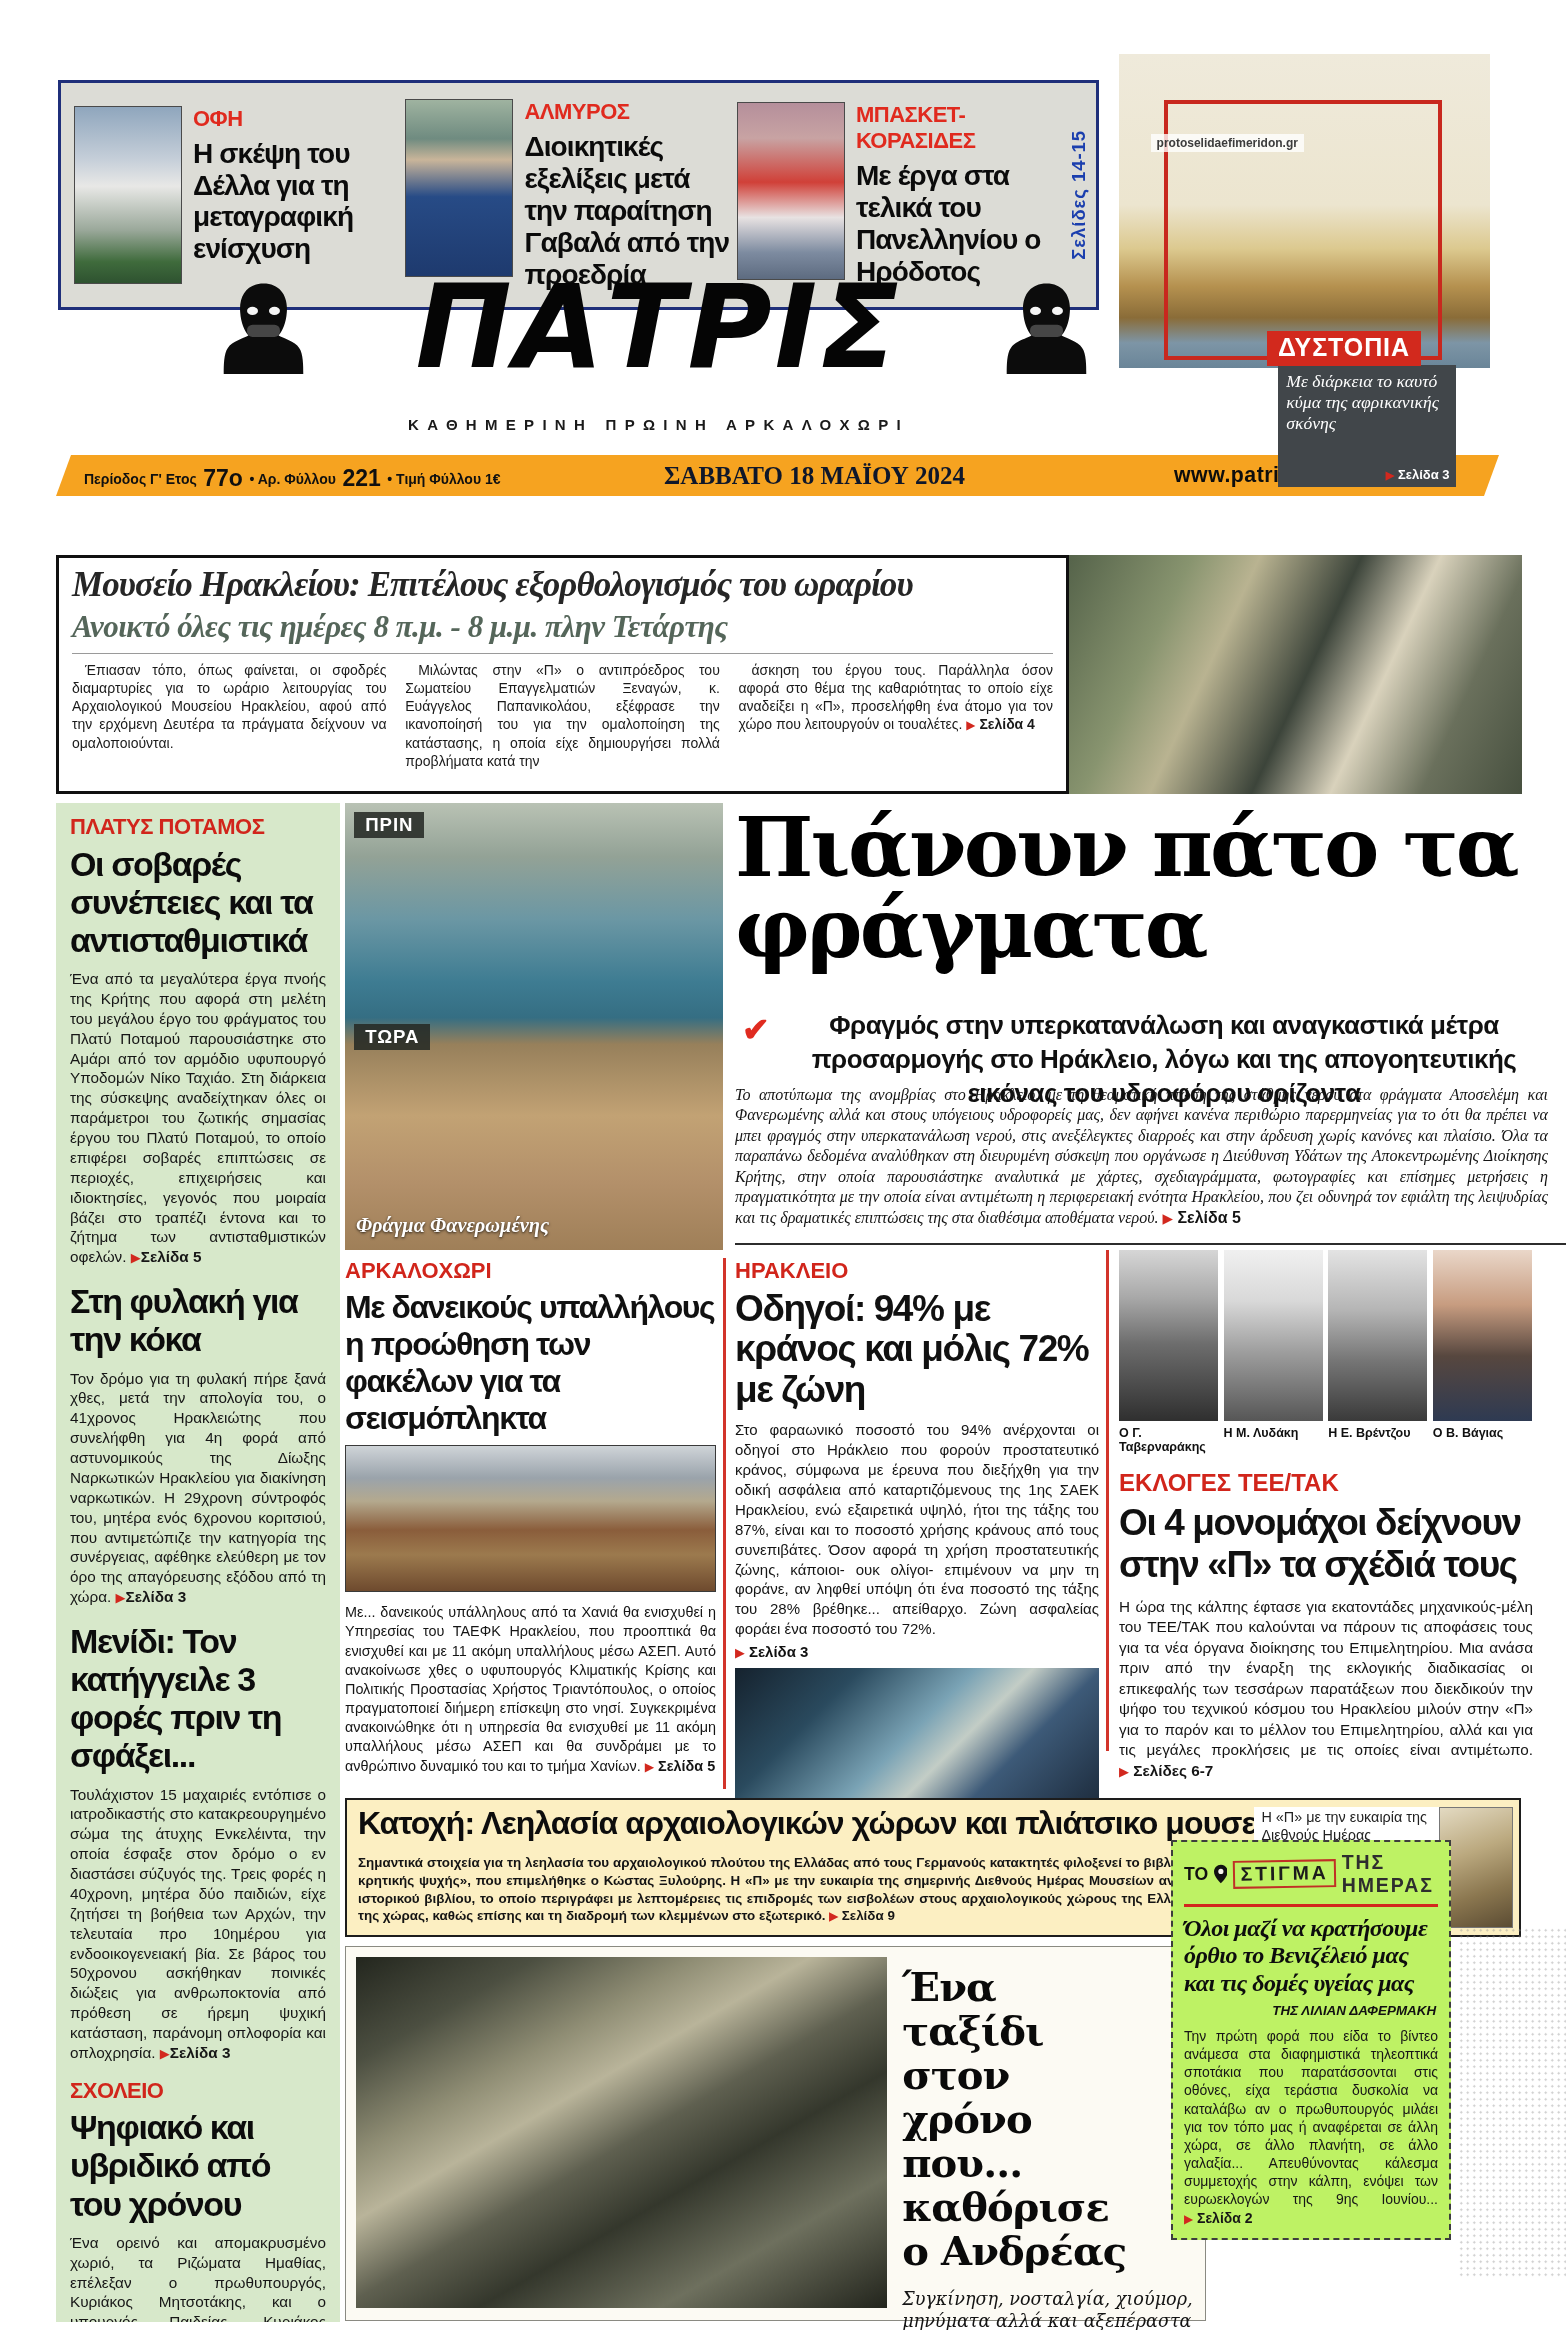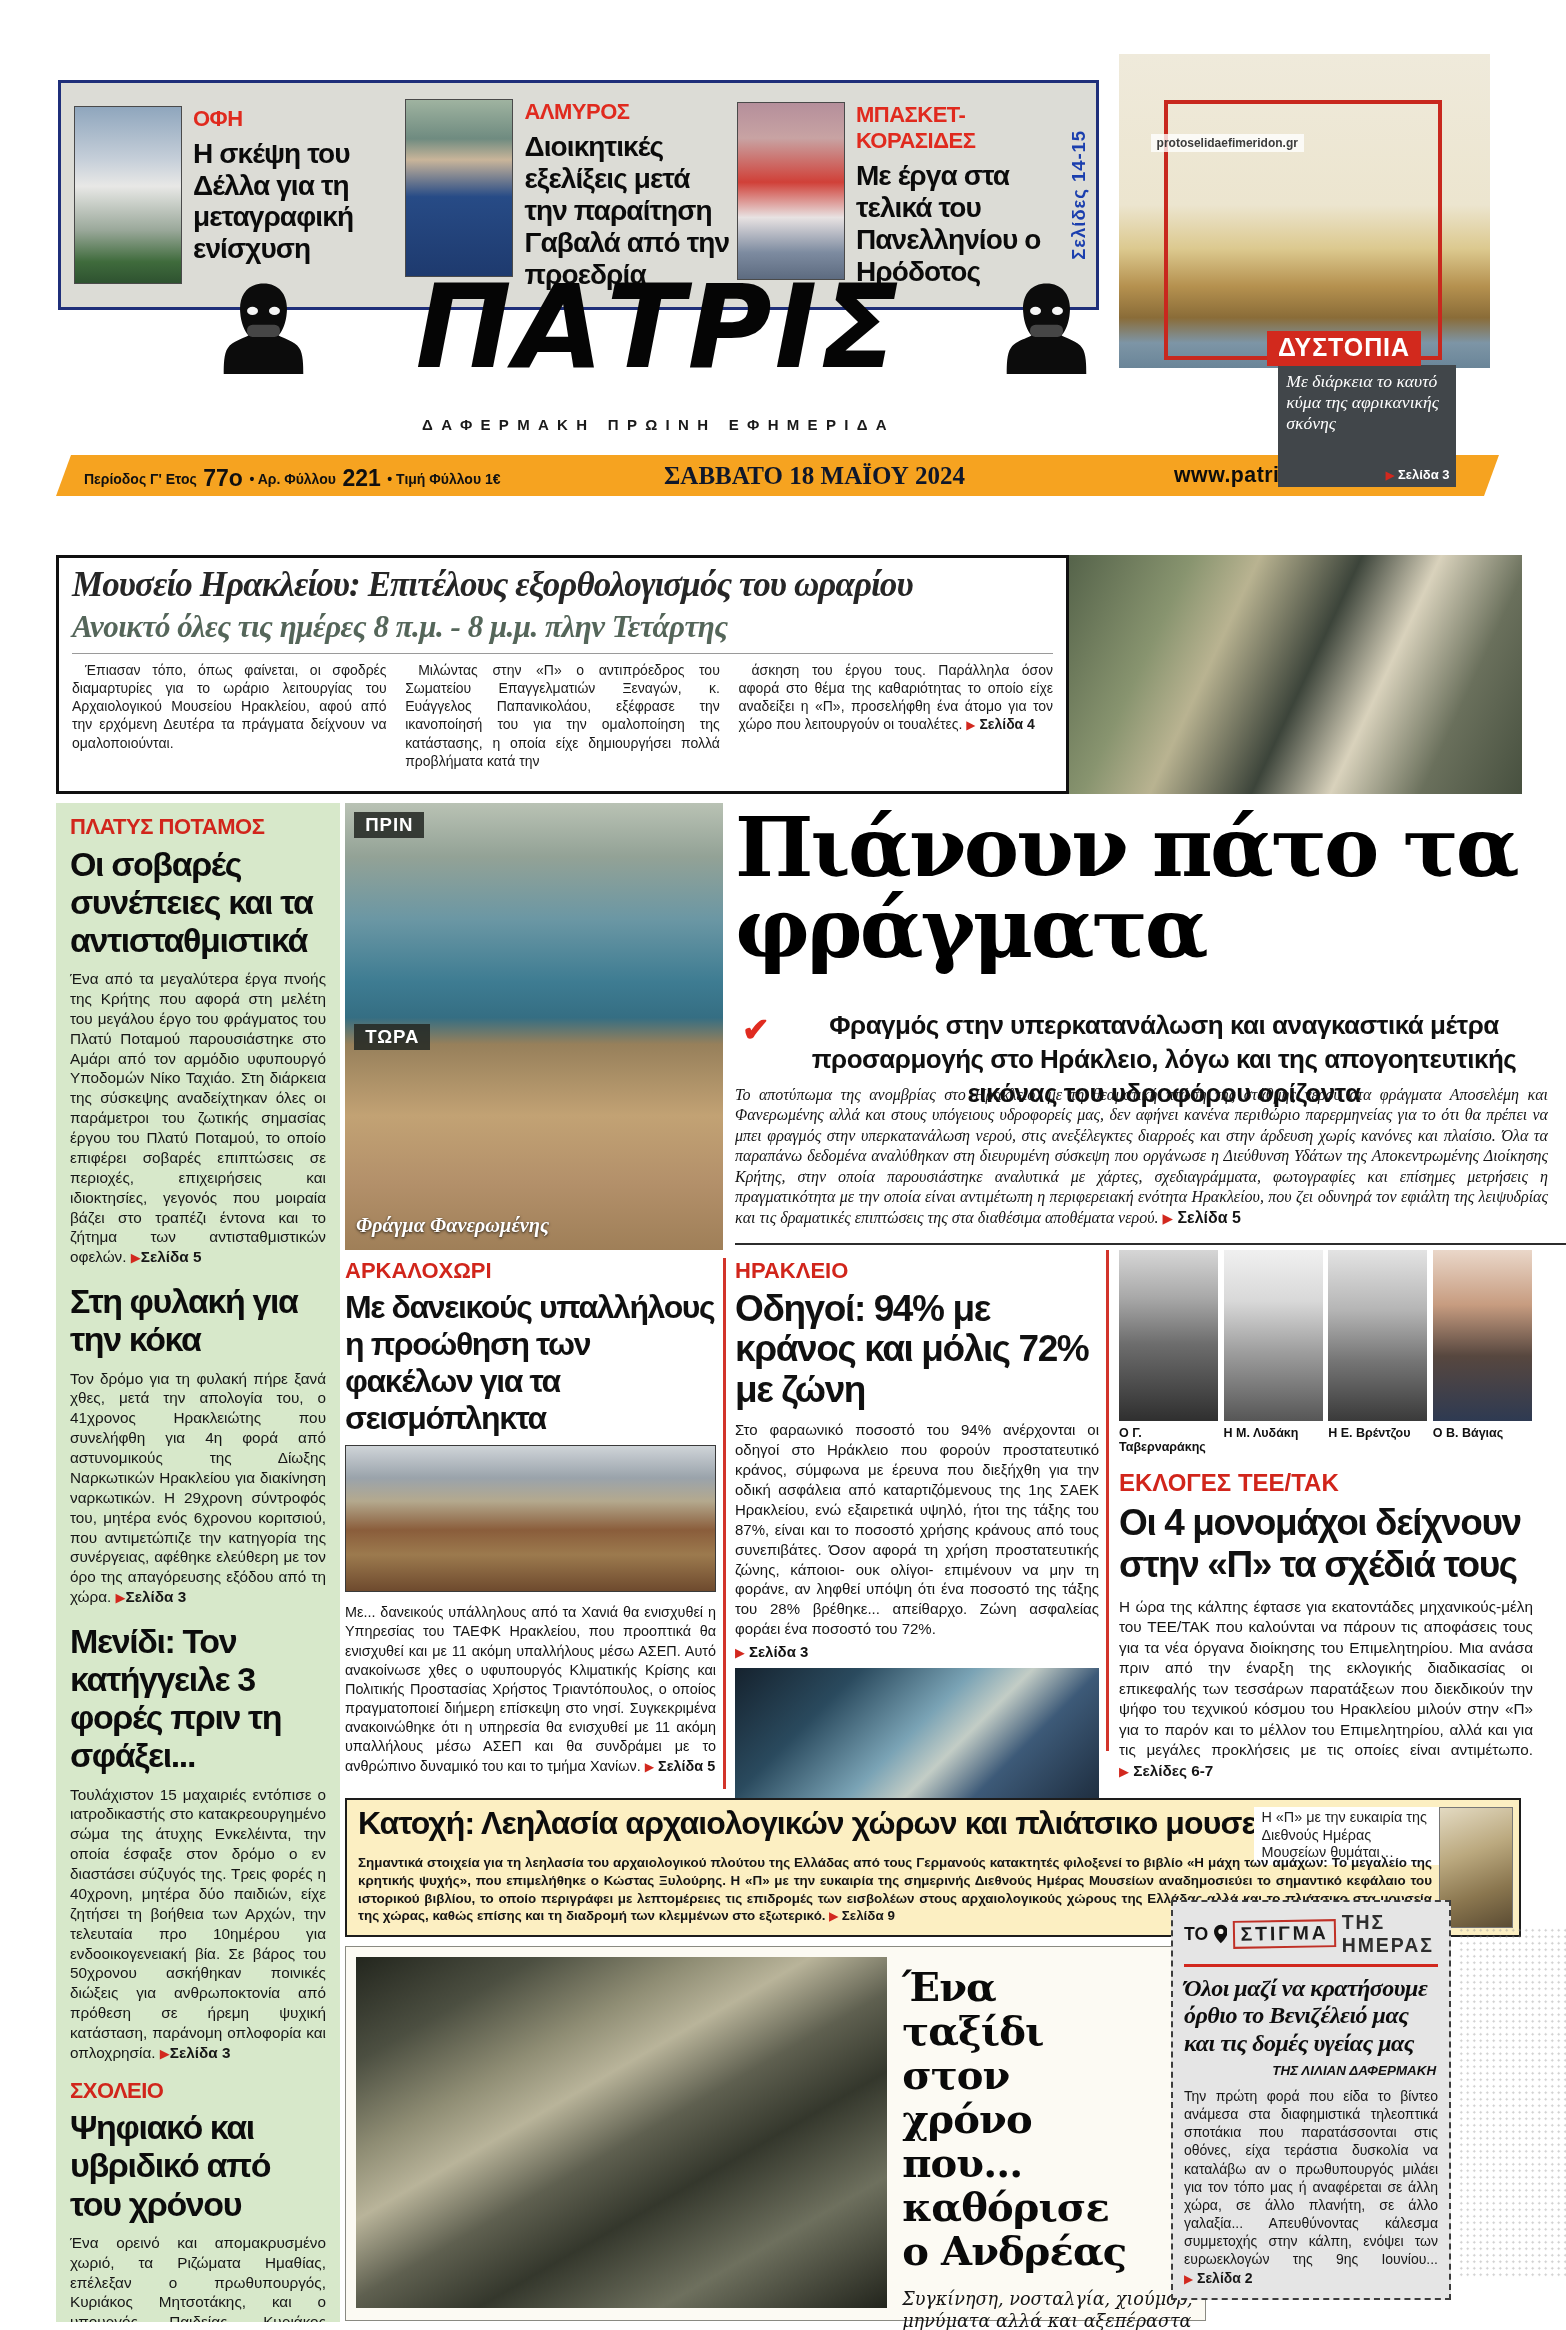--- a/index.html
+++ b/index.html
@@ -112,21 +112,21 @@
   .kat-body { position:absolute; left:11px; top:54px; width:1074px; font-size:13.4px; font-weight:bold; line-height:1.33; text-align:justify; color:#141414; }
 
   
   .taxidi { left:345px; top:1946px; width:861px; height:375px; border:1.9px solid #8a8a82; background:#fcfaf3; padding:10.2px; display:flex; gap:15px; }
   .tax-photo { width:531px; height:351px; flex:none; background:linear-gradient(150deg,#23261e 0%,#4c4f41 16%,#8f8d74 30%,#b9b49a 40%,#5f6050 52%,#34372c 64%,#6e705e 80%,#22241c 100%); }
   .tax-text { flex:1; padding-top:7.4px; }
   .tax-title { font-family:"DejaVu Serif",serif; font-weight:bold; font-size:40px; line-height:1.1; letter-spacing:-0.9px; color:#0a0a0a; width:237px; }
   .tax-body { font-family:"DejaVu Serif",serif; font-style:italic; font-size:17.6px; line-height:1.3; margin-top:15px; color:#141414; }
 
   
-  .stigma { left:1171px; top:1900px; width:280px; min-height:308px; border:2.8px dashed #3d3d3d; background:#e5e5e5; padding:9.3px 11px 11px; }
+  .stigma { left:1171px; top:1840px; width:280px; min-height:308px; border:2.8px dashed #3d3d3d; background:#bef264; padding:9.3px 11px 11px; }
   .st-header { display:flex; align-items:center; gap:5.6px; }
   .st-prefix { font-size:17.6px; font-weight:bold; color:#111; }
   .st-stamp { border:2.8px solid #c03026; padding:0 5.6px 0.9px; font-size:19.5px; font-weight:bold; letter-spacing:2.8px; color:#1c1c1c; transform:rotate(-1deg); }
   .st-suffix { font-size:19.5px; font-weight:bold; letter-spacing:1.9px; color:#2e2e2e; }
   .st-rule { height:2.8px; background:#d2281e; margin:6.5px 0 8.3px; }
   .st-title { font-family:"Liberation Serif",serif; font-style:italic; font-weight:bold; font-size:24px; line-height:1.14; letter-spacing:-0.5px; color:#0d0d0d; }
   .st-byline { text-align:right; font-style:italic; font-weight:bold; font-size:13.4px; margin:6.5px 1.9px 8.3px 0; color:#111; }
   .st-body { font-size:14px; line-height:1.3; text-align:justify; color:#161616; }
 
   .noise { left:1458px; top:1927px; width:109px; height:352px; background-image:radial-gradient(#8f8f8f 0.9px, transparent 1.2px); background-size:6.5px 6.5px; opacity:.45; }
@@ -177,21 +177,21 @@
       <ellipse cx="38" cy="24" rx="4" ry="3" fill="#f5f5f5"></ellipse>
       <rect x="18" y="34" width="24" height="9" rx="4" fill="#f5f5f5" opacity=".25"></rect>
     </svg>
   <div class="abs mast-title">ΠΑΤΡΙΣ</div>
   <svg class="abs face face-r" viewBox="0 0 60 70">
       <path fill="#0c0c0c" d="M30 4c12 0 18 9 17 21-0.6 8-3 13-6 17 3 2 12 4 15 9 3 4 3 13 3 19H1c0-6 0-15 3-19 3-5 12-7 15-9-3-4-5.4-9-6-17C12 13 18 4 30 4z"></path>
       <ellipse cx="22" cy="24" rx="4" ry="3" fill="#f5f5f5"></ellipse>
       <ellipse cx="38" cy="24" rx="4" ry="3" fill="#f5f5f5"></ellipse>
       <rect x="18" y="34" width="24" height="9" rx="4" fill="#f5f5f5" opacity=".25"></rect>
     </svg>
-  <div class="abs mast-sub">ΔΑΦΕΡΜΑΚΗ ΠΡΩΙΝΗ ΕΦΗΜΕΡΙΔΑ</div>
+  <div class="abs mast-sub">ΚΑΘΗΜΕΡΙΝΗ ΠΡΩΙΝΗ ΑΡΚΑΛΟΧΩΡΙ</div>
 
   <div class="abs info-bar">
     <div class="ib-left">
       <span class="ib-seg">Περίοδος Γ' Ετος</span>
       <span class="ib-num">77ο</span>
       <span class="ib-seg">• Αρ. Φύλλου</span>
       <span class="ib-num">221</span>
       <span class="ib-seg">• Τιμή Φύλλου 1€</span>
     </div>
     <div class="ib-date">ΣΑΒΒΑΤΟ 18 ΜΑΪΟΥ 2024</div>

